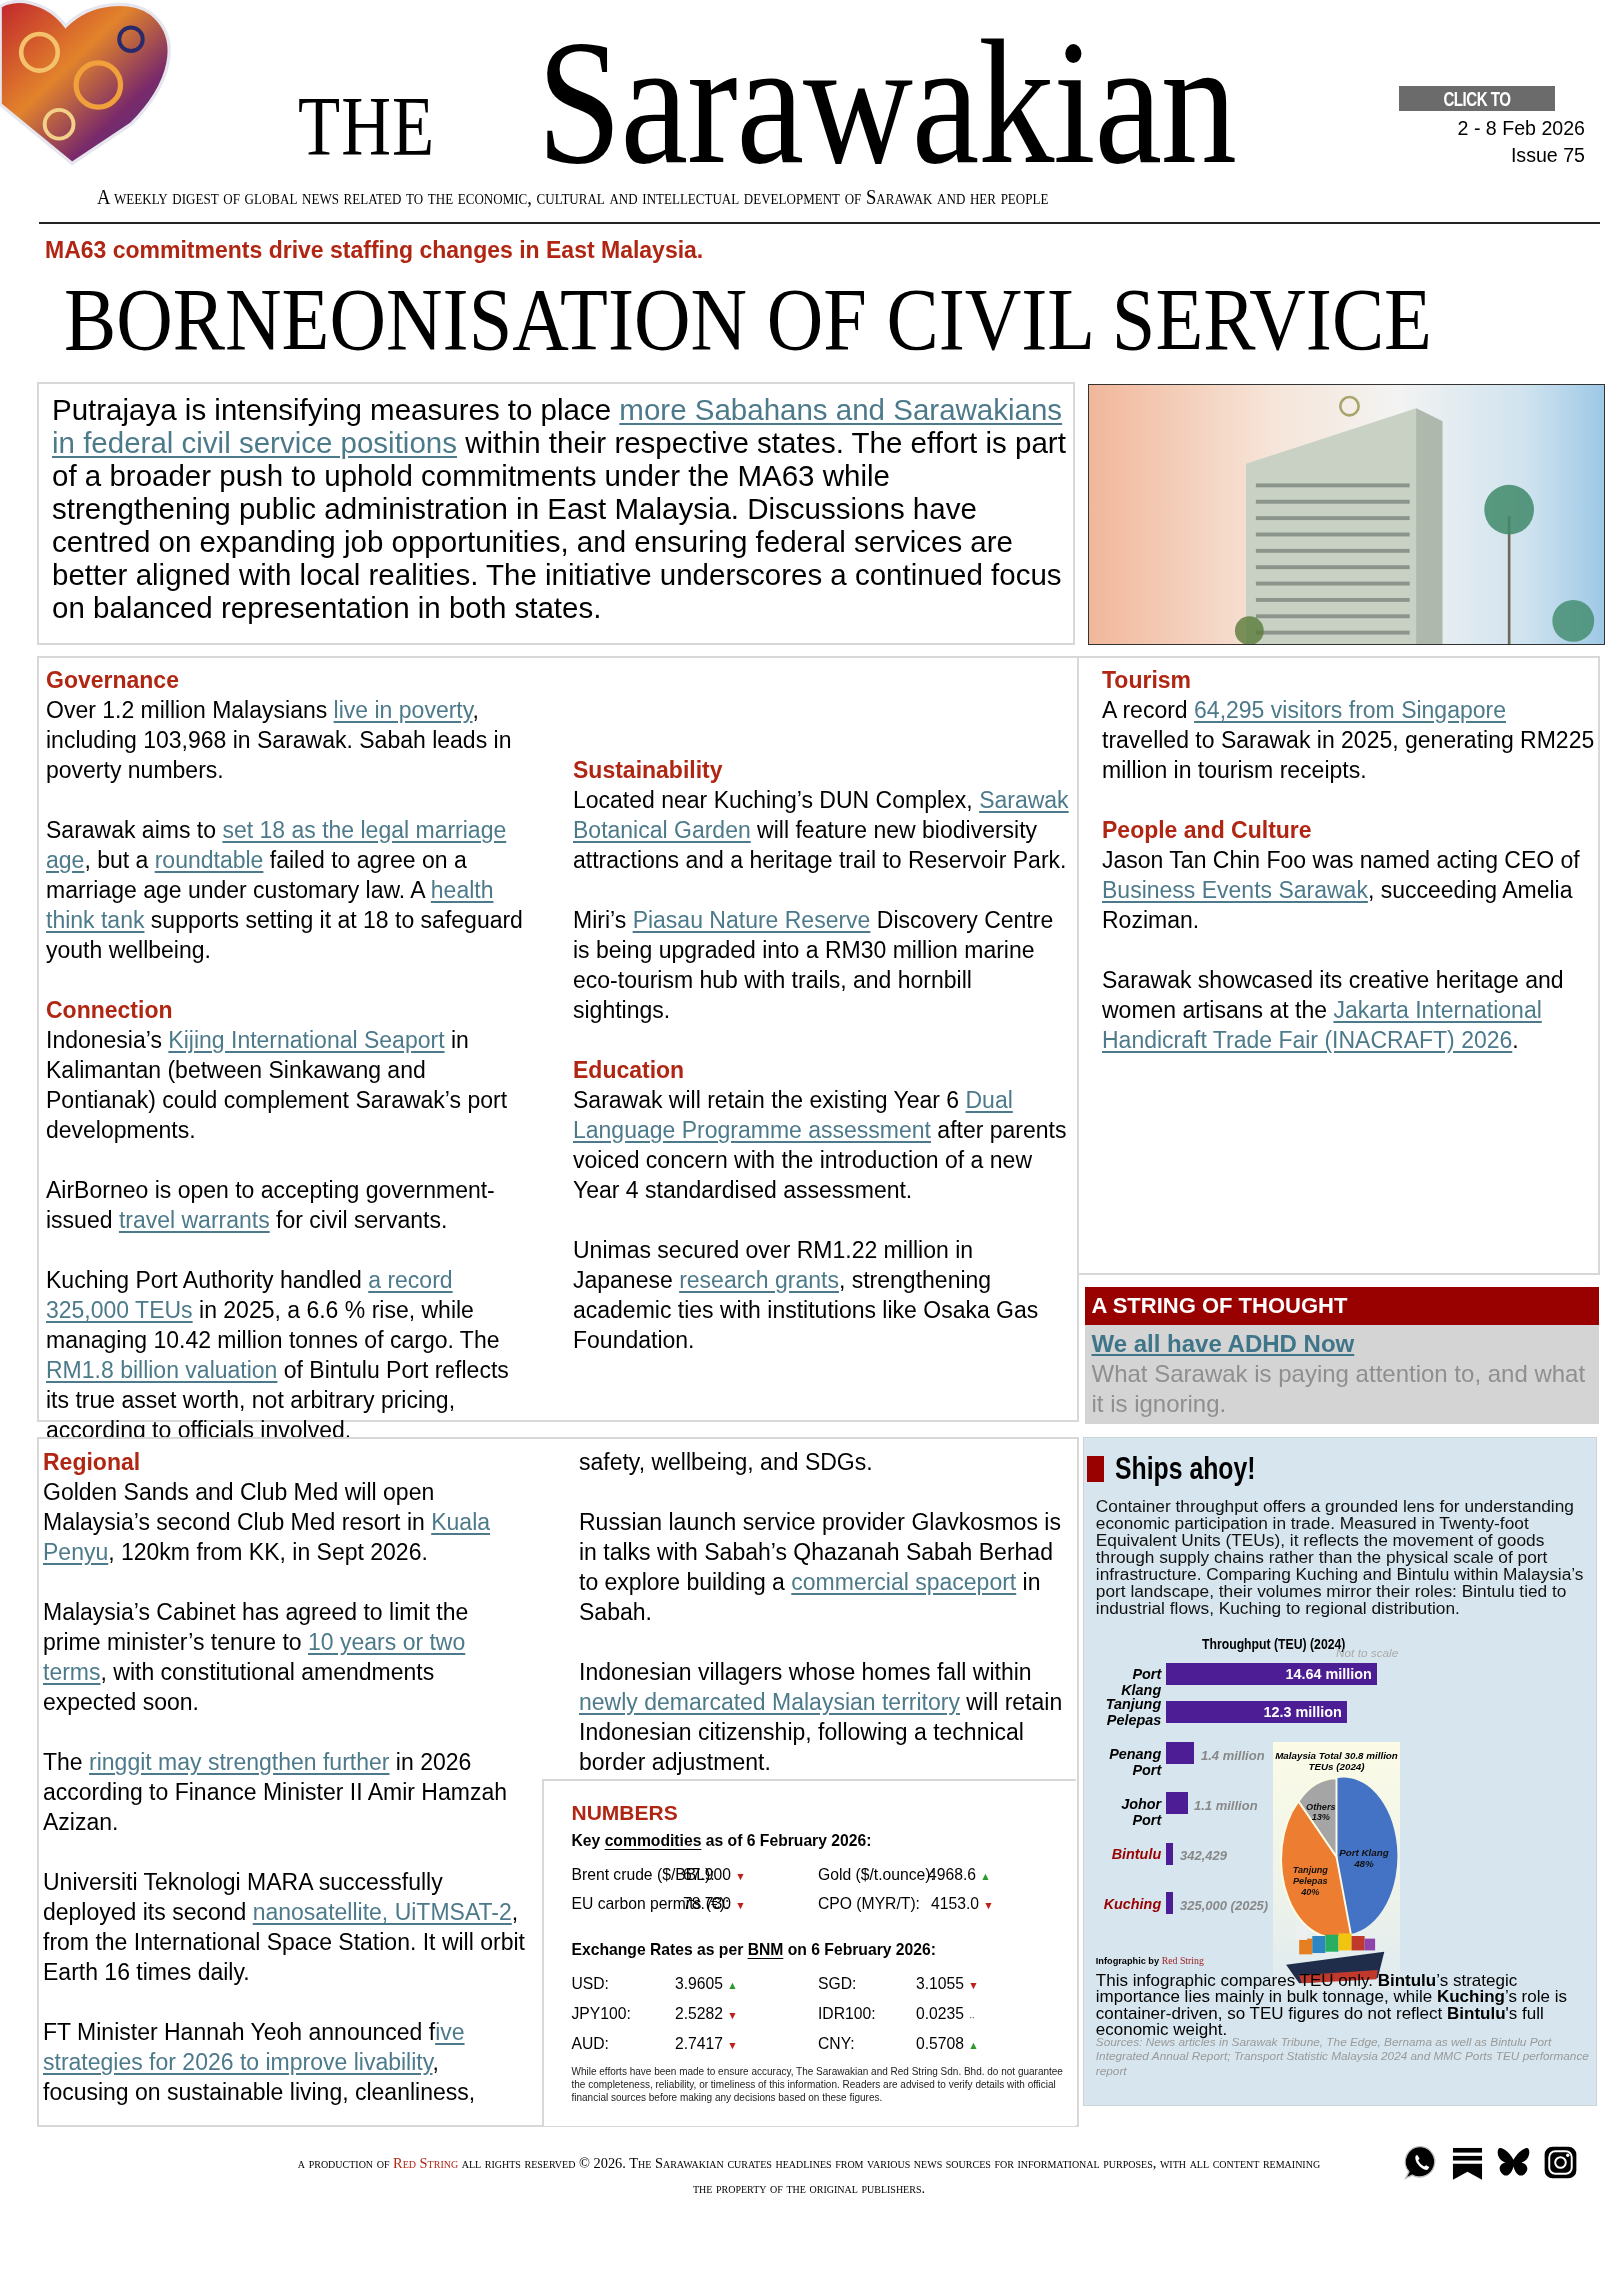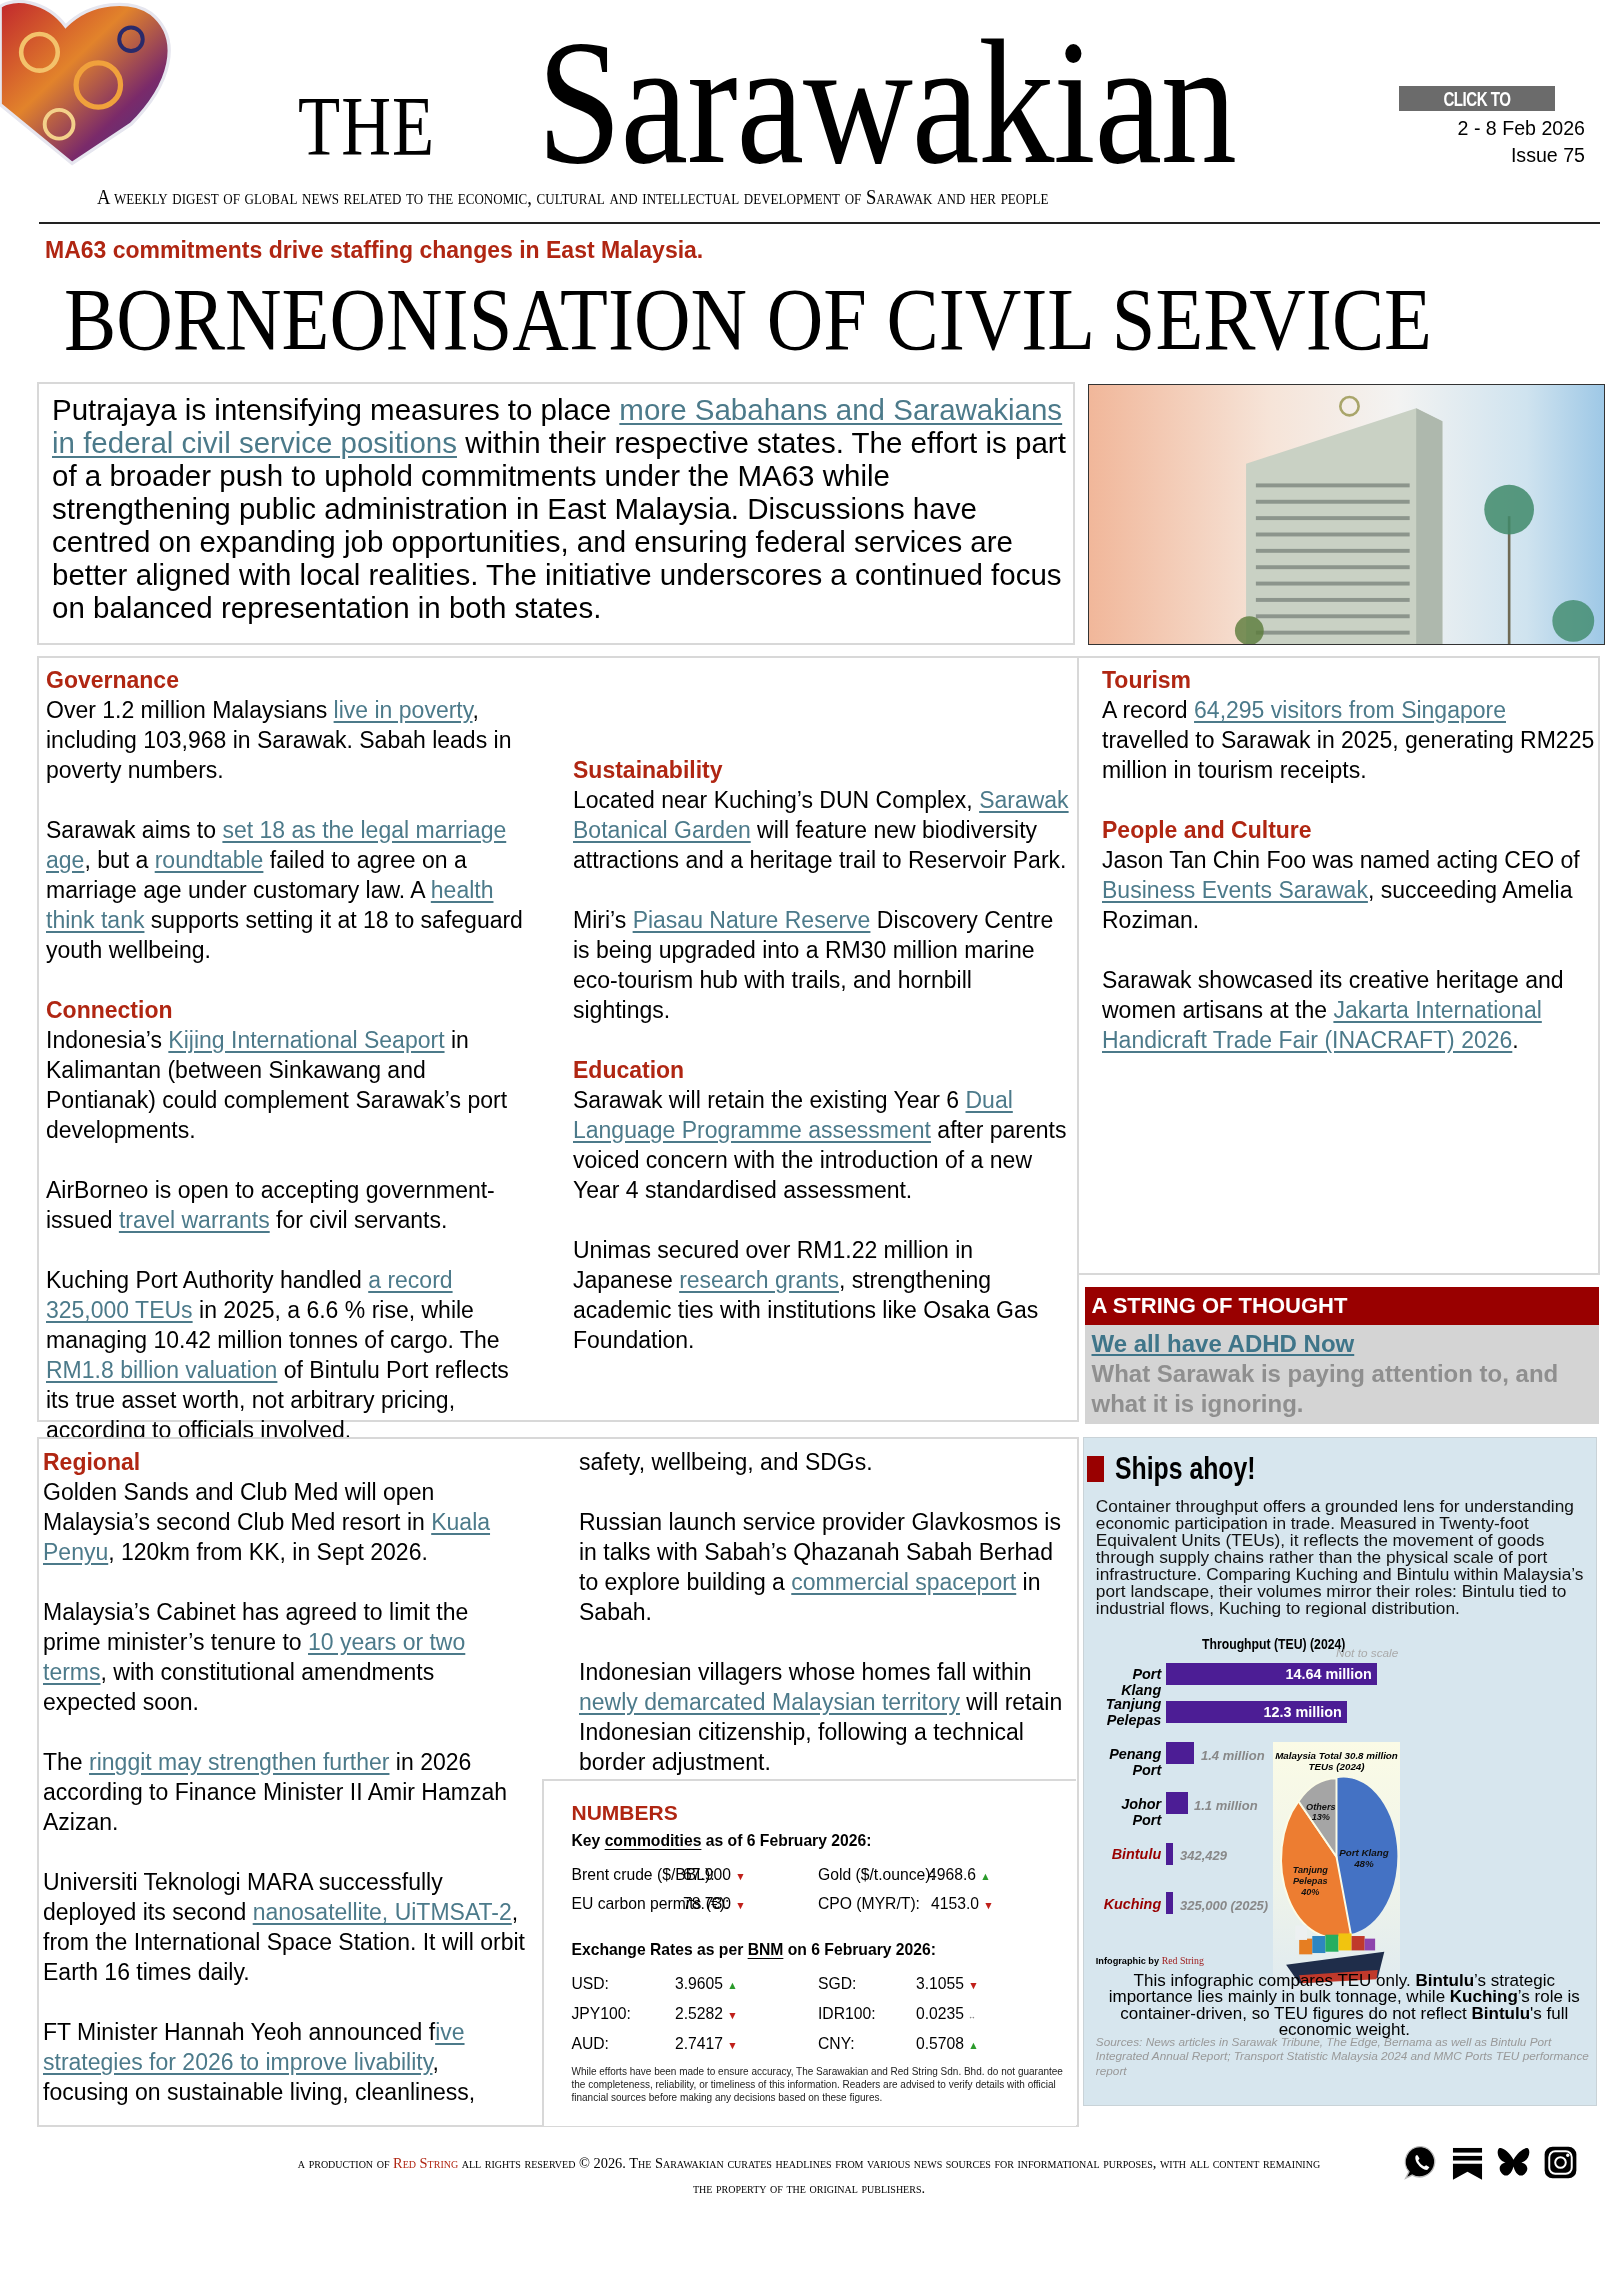--- a/index.html
+++ b/index.html
@@ -33,39 +33,39 @@
   .col { font-size: 23px; line-height: 30px; }
   .col p { margin-bottom: 30px; }
   .col h3 { color: #b02612; font-size: 23px; font-weight: bold; line-height: 30px; }
   .col .sec { margin-bottom: 30px; }
   .col-r { font-size: 23px; line-height: 30px; }
 
   
   .sot-head { left: 1085px; top: 1287px; width: 514px; height: 38px; background: #990000; color: #fff; font-weight: bold; font-size: 22px; line-height: 38px; padding-left: 6.5px; }
   .sot-body { left: 1085px; top: 1325px; width: 514px; height: 99px; background: #d4d4d4; padding: 3.9px 6.5px; }
   .sot-title { font-weight: bold; font-size: 24px; line-height: 30px; color: #3f7589; text-decoration: underline; }
-  .sot-sub { color: #8f8f8f; font-size: 24px; line-height: 30px; font-weight: bold; }
+  .sot-sub { color: #8f8f8f; font-size: 24px; line-height: 30px; }
 
   
   .info { left: 1083px; top: 1437px; width: 514px; height: 669px; background: #d7e6ee; border: 1.3px solid #c9d3d8; }
   .info-title { left: 3px; top: 13px; display: flex; align-items: center; }
   .info-title .sq { width: 17px; height: 26px; background: #990000; margin-right: 10.5px; }
   .info-title span { font-weight: bold; font-size: 31px; transform: scaleX(0.8); transform-origin: left center; display: inline-block; }
   .info-desc { left: 11.8px; top: 60px; width: 497px; font-size: 17.3px; line-height: 17px; color: #111; }
   .chart-title { left: 118px; top: 198px; font-weight: bold; font-size: 14.4px; transform: scaleX(0.85); transform-origin: left top; }
   .not-scale { left: 252px; top: 208px; font-style: italic; color: #aaa; font-size: 11.8px; }
   .bar-label { font-weight: bold; font-style: italic; font-size: 14.4px; text-align: right; width: 72px; line-height: 15.7px; }
   .bar { background: #4c1d95; height: 22px; }
   .bar-in { color: #fff; font-weight: bold; font-size: 14.4px; text-align: right; padding-right: 5.2px; line-height: 22px; }
   .bar-out { color: #888; font-weight: bold; font-size: 13px; font-style: italic; }
   .pie-box { left: 189px; top: 304px; width: 127px; height: 249px; background: linear-gradient(180deg,#fbfbe6 0%,#eef3ea 60%,#dfeaf0 100%); }
   .pie-cap { width: 127px; text-align: center; font-weight: bold; font-style: italic; font-size: 9.8px; line-height: 11px; top: 7.9px; left: 0; }
   .credit { left: 11.8px; top: 517px; font-size: 9.2px; font-weight: bold; }
   .credit span { color: #a02020; font-family: "Liberation Serif", serif; font-weight: normal; font-size: 9.8px; margin-top: 32px; }
-  .info-note { left: 11.8px; top: 535px; width: 497px; font-size: 17px; line-height: 16.4px; text-align: center; }
+  .info-note { left: 11.8px; top: 535px; width: 497px; font-size: 17px; line-height: 16.4px; }
   .info-src { left: 11.8px; top: 597px; width: 497px; font-size: 11.8px; line-height: 14.4px; color: #999; font-style: italic; }
 
   
   .num-box { left: 542px; top: 1779px; width: 534px; height: 347px; background: #fff; border-left: 2.6px solid #d8d8d8; border-top: 2.6px solid #d8d8d8; }
   .num-title { left: 27.5px; top: 19.6px; color: #b02612; font-weight: bold; font-size: 21px; }
   .num-sub { left: 27.5px; top: 51px; font-weight: bold; font-size: 15.7px; }
   .num-row { font-size: 15.7px; }
   .up { color: #2a9a2a; font-size: 10.5px; }
   .down { color: #c0201a; font-size: 10.5px; }
   .flat { color: #555; font-size: 7.9px; }

